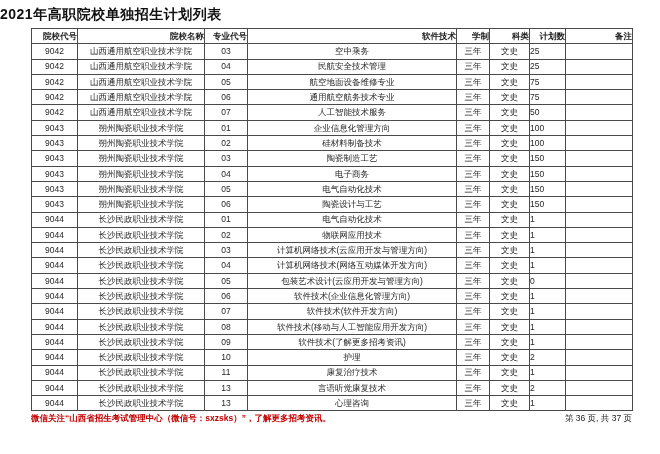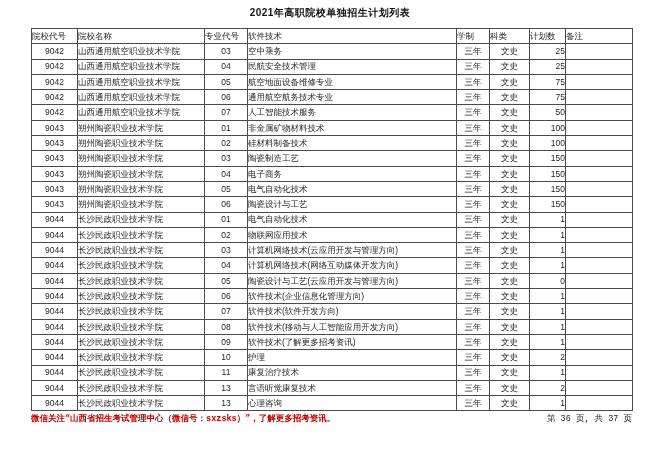--- a/index.html
+++ b/index.html
@@ -12,22 +12,21 @@
     width:660px;height:454px;
     background:#ffffff;
     font-family:"Liberation Sans","DejaVu Sans",sans-serif;
     color:var(--text);
     position:relative;
     overflow:hidden;
   }
   .page-title{
     position:absolute;
     top:6px;left:0;right:0;
-    text-align:center;
-    font-size:10px;
+    font-size:14px;
     font-weight:bold;
     color:#111;
     letter-spacing:0.5px;
   }
   table.enroll{
     position:absolute;
     left:31px;top:28px;
     width:601px;
     border-collapse:collapse;
     table-layout:fixed;
@@ -37,35 +36,34 @@
     border:1px solid var(--border);
     font-size:8.5px;
     height:14.3px;
     line-height:1;
     padding:0;
     overflow:hidden;
     white-space:nowrap;
     vertical-align:middle;
   }
   table.enroll th{
-    font-weight:normal;
-    text-align:left;
+    font-weight:bold;
+    text-align:right;
     color:#1c1c1c;
   }
   td.col-0,td.col-2,td.col-4,td.col-5{text-align:center;}
-  td.col-1,td.col-3{text-align:left;padding-left:3px;}
-  td.col-6{text-align:right;padding-right:4px;}
+  td.col-1,td.col-3{text-align:center;padding-left:3px;}
+  td.col-6{text-align:left;padding-right:4px;}
   td.col-7{text-align:left;}
   .footer{
     position:absolute;
     top:413px;left:31px;right:28px;
     display:flex;
     justify-content:space-between;
     align-items:flex-start;
-    font-family:Liberation Mono, monospace;
   }
   .footer-notice{
     color:var(--red);
     font-weight:bold;
     font-size:8.5px;
   }
   .page-indicator{
     color:#222;
     font-size:8.5px;
   }
@@ -146,21 +144,21 @@
         <td class="col-3">人工智能技术服务</td>
         <td class="col-4">三年</td>
         <td class="col-5">文史</td>
         <td class="col-6">50</td>
         <td class="col-7"></td>
       </tr>
       <tr>
         <td class="col-0">9043</td>
         <td class="col-1">朔州陶瓷职业技术学院</td>
         <td class="col-2">01</td>
-        <td class="col-3">非金属矿物材料技术</td>
+        <td class="col-3">企业信息化管理方向</td>
         <td class="col-4">三年</td>
         <td class="col-5">文史</td>
         <td class="col-6">100</td>
         <td class="col-7"></td>
       </tr>
       <tr>
         <td class="col-0">9043</td>
         <td class="col-1">朔州陶瓷职业技术学院</td>
         <td class="col-2">02</td>
         <td class="col-3">硅材料制备技术</td>
@@ -246,21 +244,21 @@
         <td class="col-3">计算机网络技术(网络互动媒体开发方向)</td>
         <td class="col-4">三年</td>
         <td class="col-5">文史</td>
         <td class="col-6">1</td>
         <td class="col-7"></td>
       </tr>
       <tr>
         <td class="col-0">9044</td>
         <td class="col-1">长沙民政职业技术学院</td>
         <td class="col-2">05</td>
-        <td class="col-3">陶瓷设计与工艺(云应用开发与管理方向)</td>
+        <td class="col-3">包装艺术设计(云应用开发与管理方向)</td>
         <td class="col-4">三年</td>
         <td class="col-5">文史</td>
         <td class="col-6">0</td>
         <td class="col-7"></td>
       </tr>
       <tr>
         <td class="col-0">9044</td>
         <td class="col-1">长沙民政职业技术学院</td>
         <td class="col-2">06</td>
         <td class="col-3">软件技术(企业信息化管理方向)</td>

